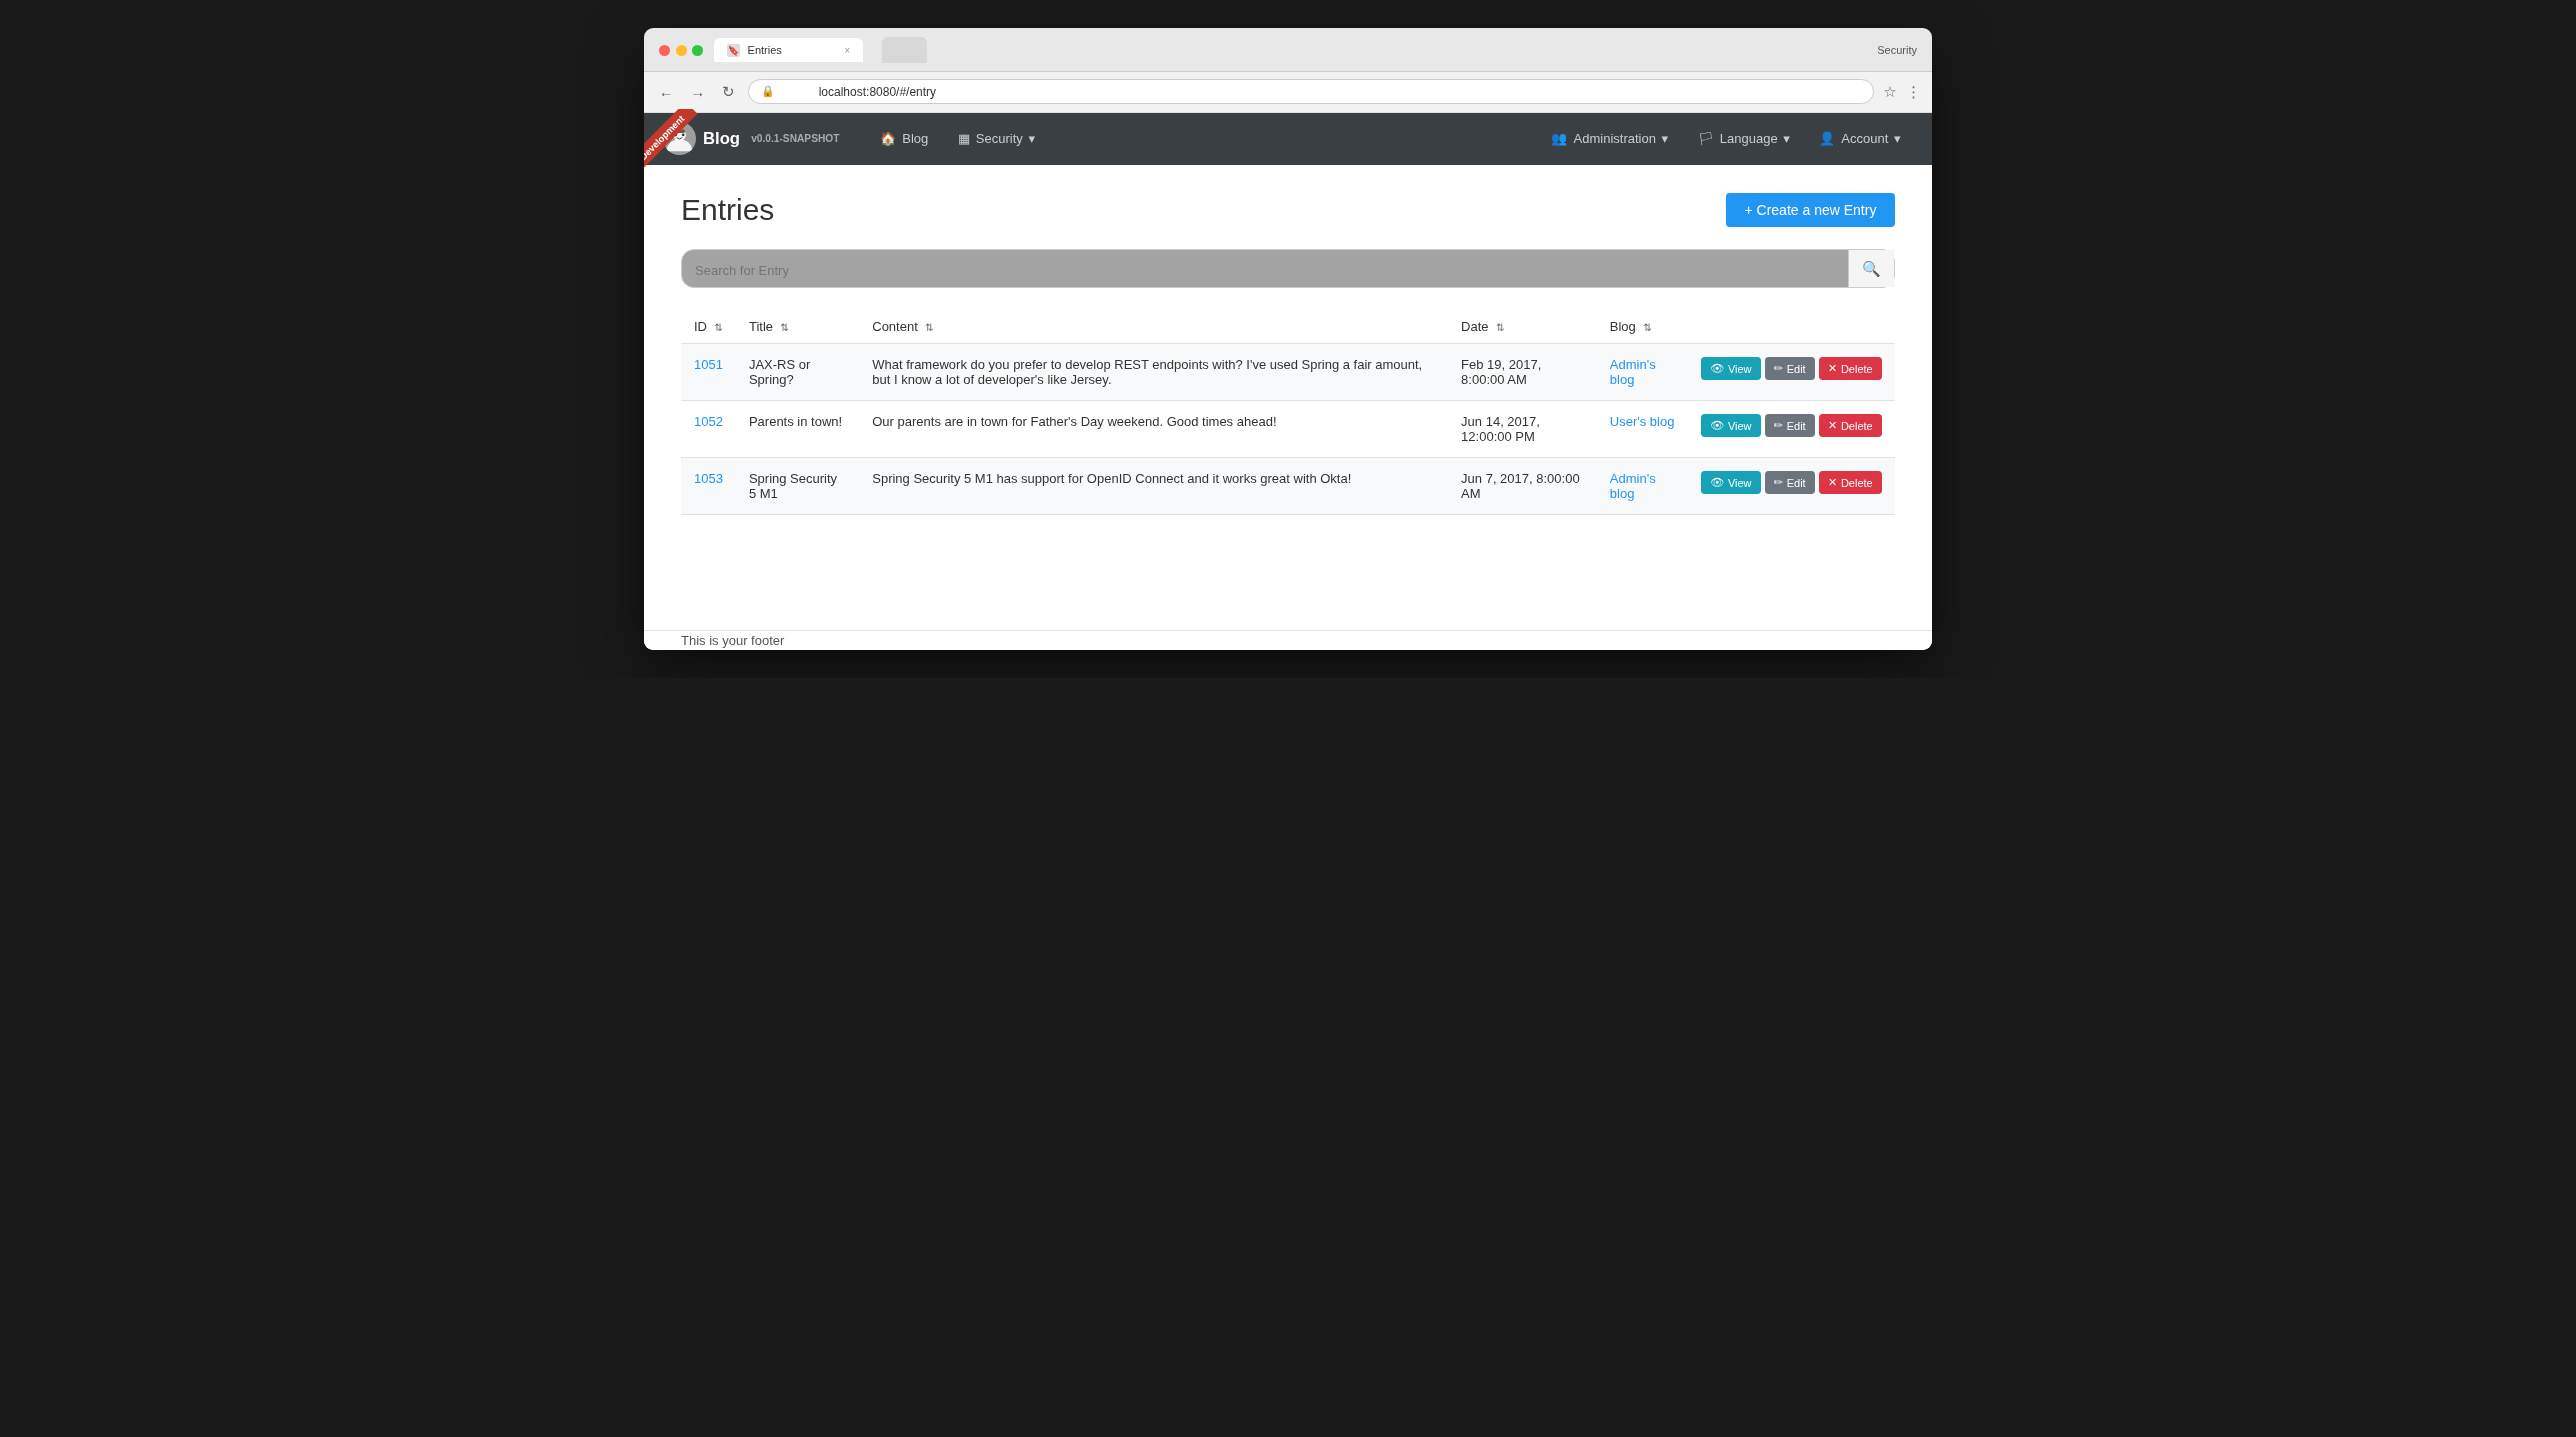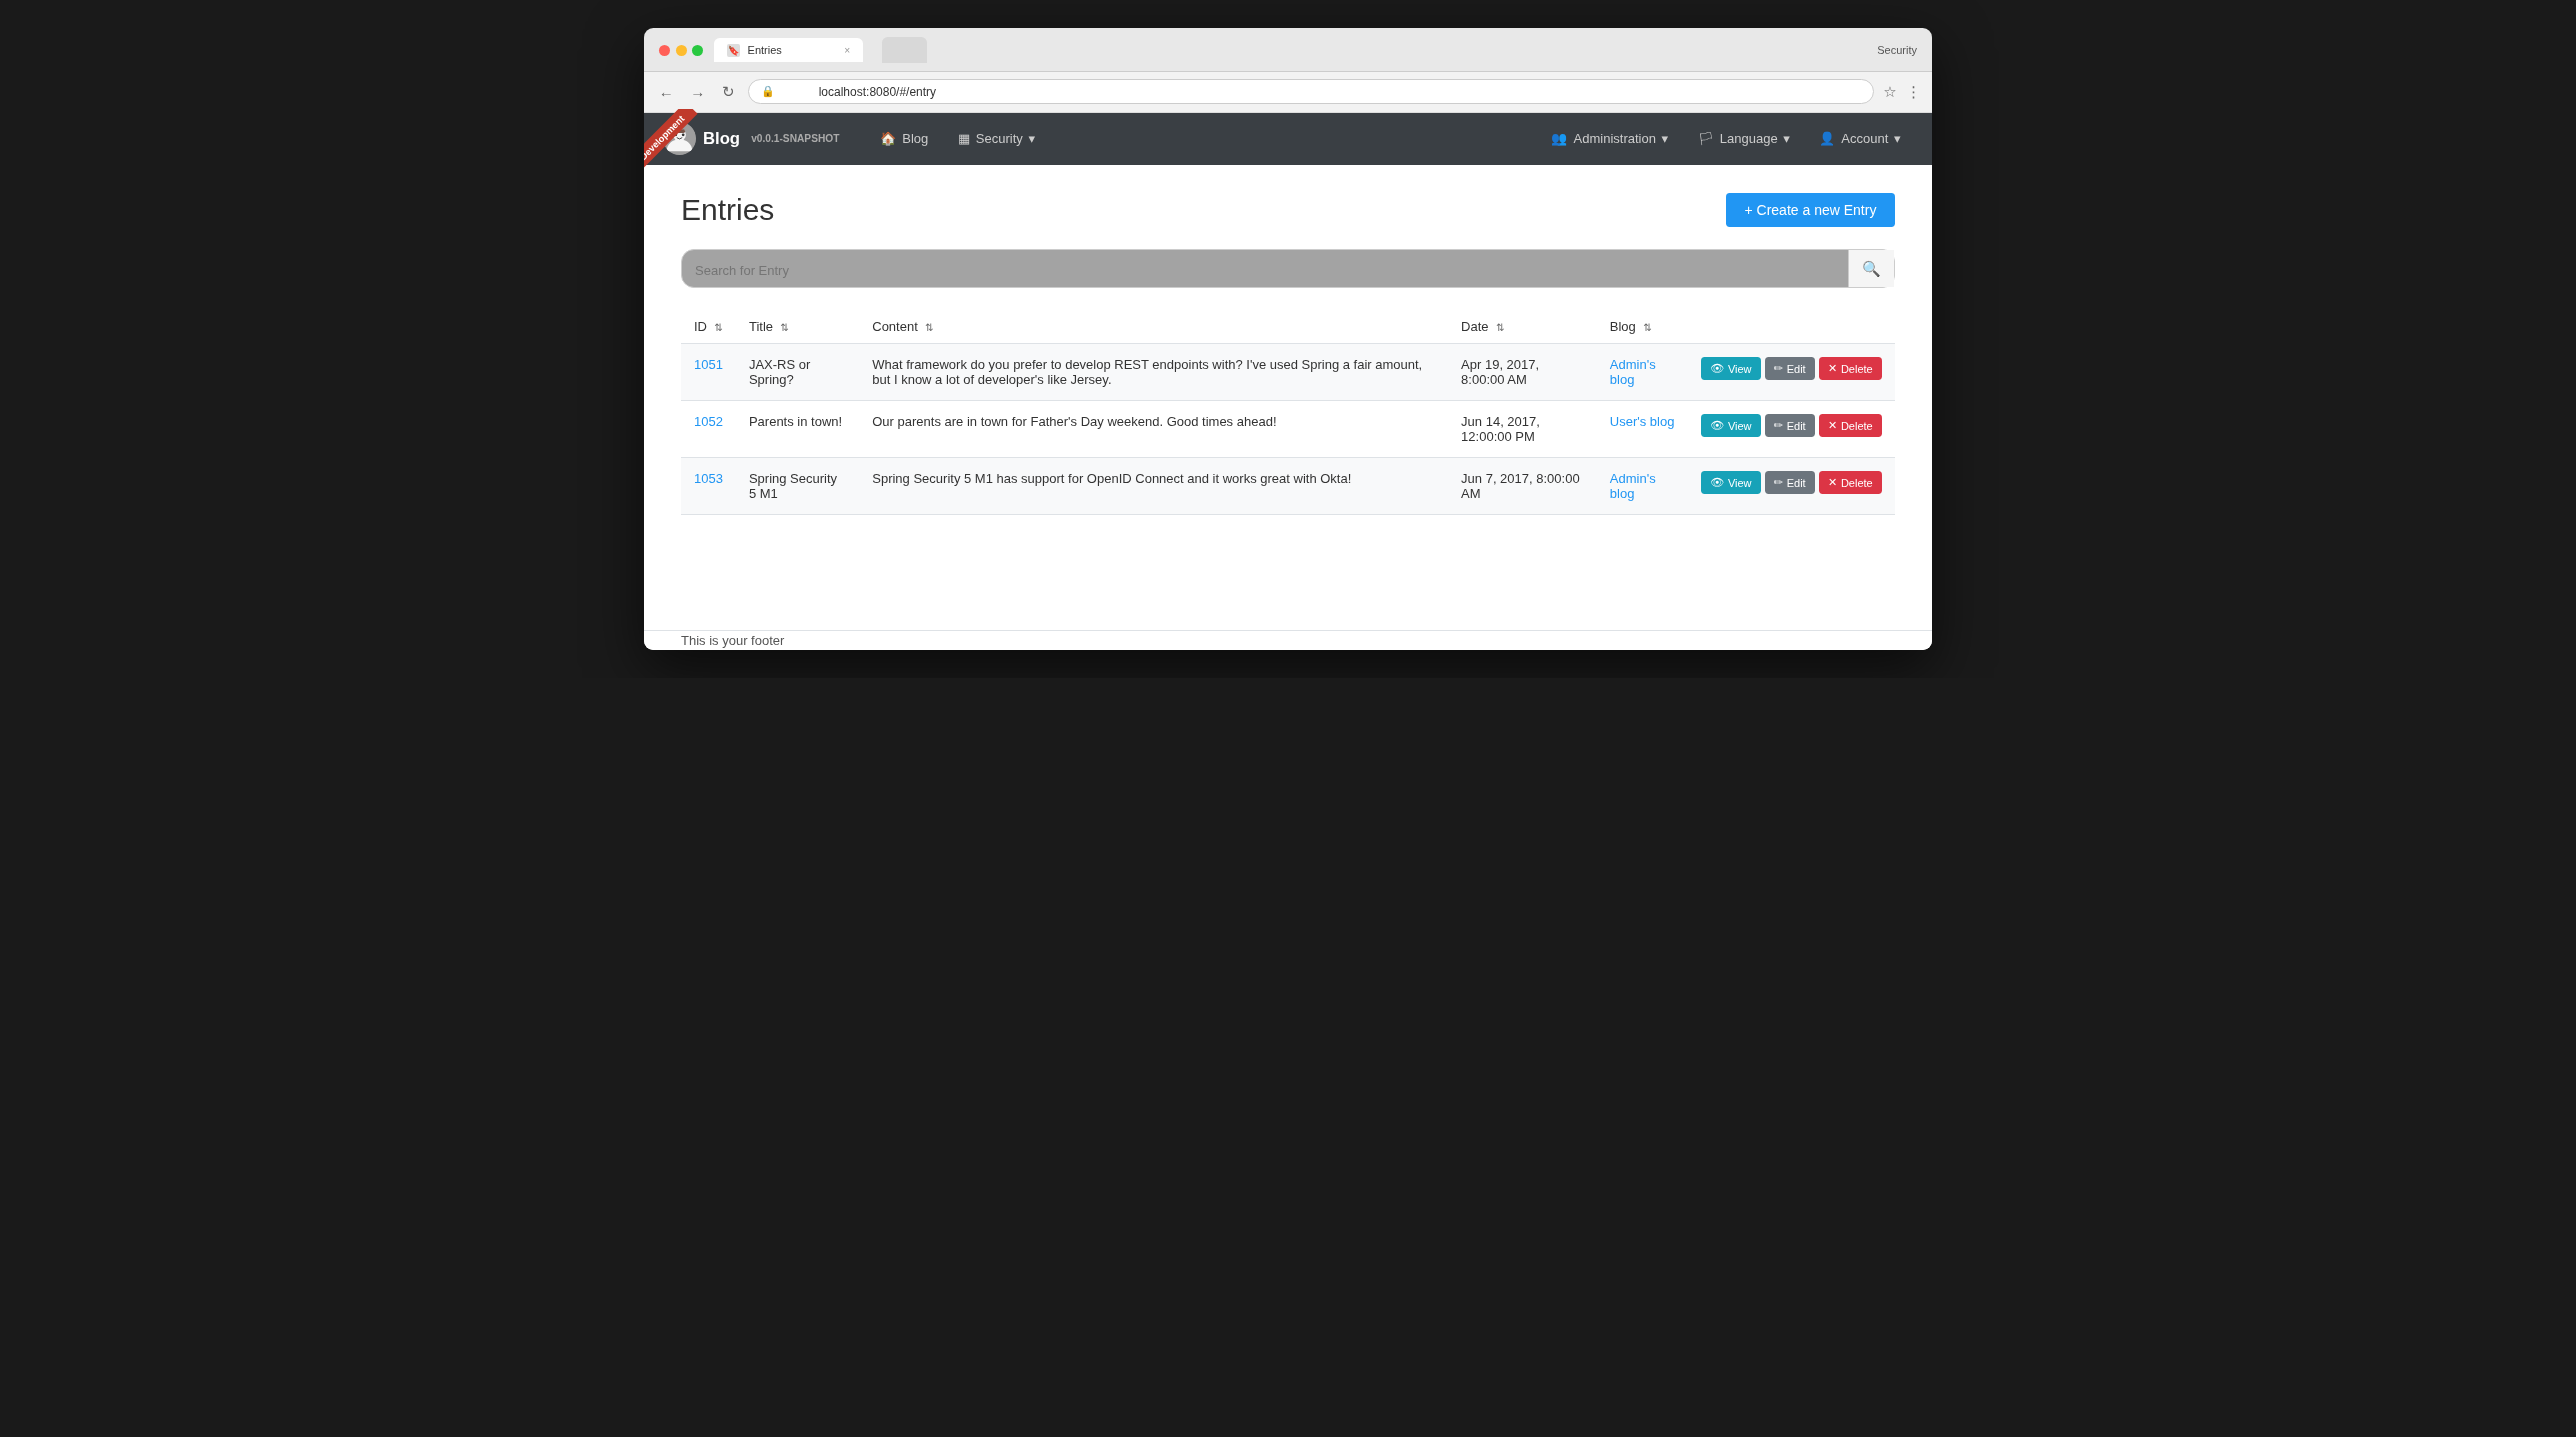--- a/index.html
+++ b/index.html
@@ -498,21 +498,21 @@
             <th></th>
           </tr>
         </thead>
         <tbody id="entries-tbody">
         <tr>
       <td>
         <a href="#" class="entry-id-link">1051</a>
       </td>
       <td>JAX-RS or Spring?</td>
       <td>What framework do you prefer to develop REST endpoints with? I've used Spring a fair amount, but I know a lot of developer's like Jersey.</td>
-      <td>Apr 19, 2017, 8:00:00 AM</td>
+      <td>Feb 19, 2017, 8:00:00 AM</td>
       <td>
         <a href="#" class="blog-link">Admin's blog</a>
       </td>
       <td>
         <div class="action-btns">
           <button class="btn-view">
             <span>👁</span>
             View
           </button>
           <button class="btn-edit">

